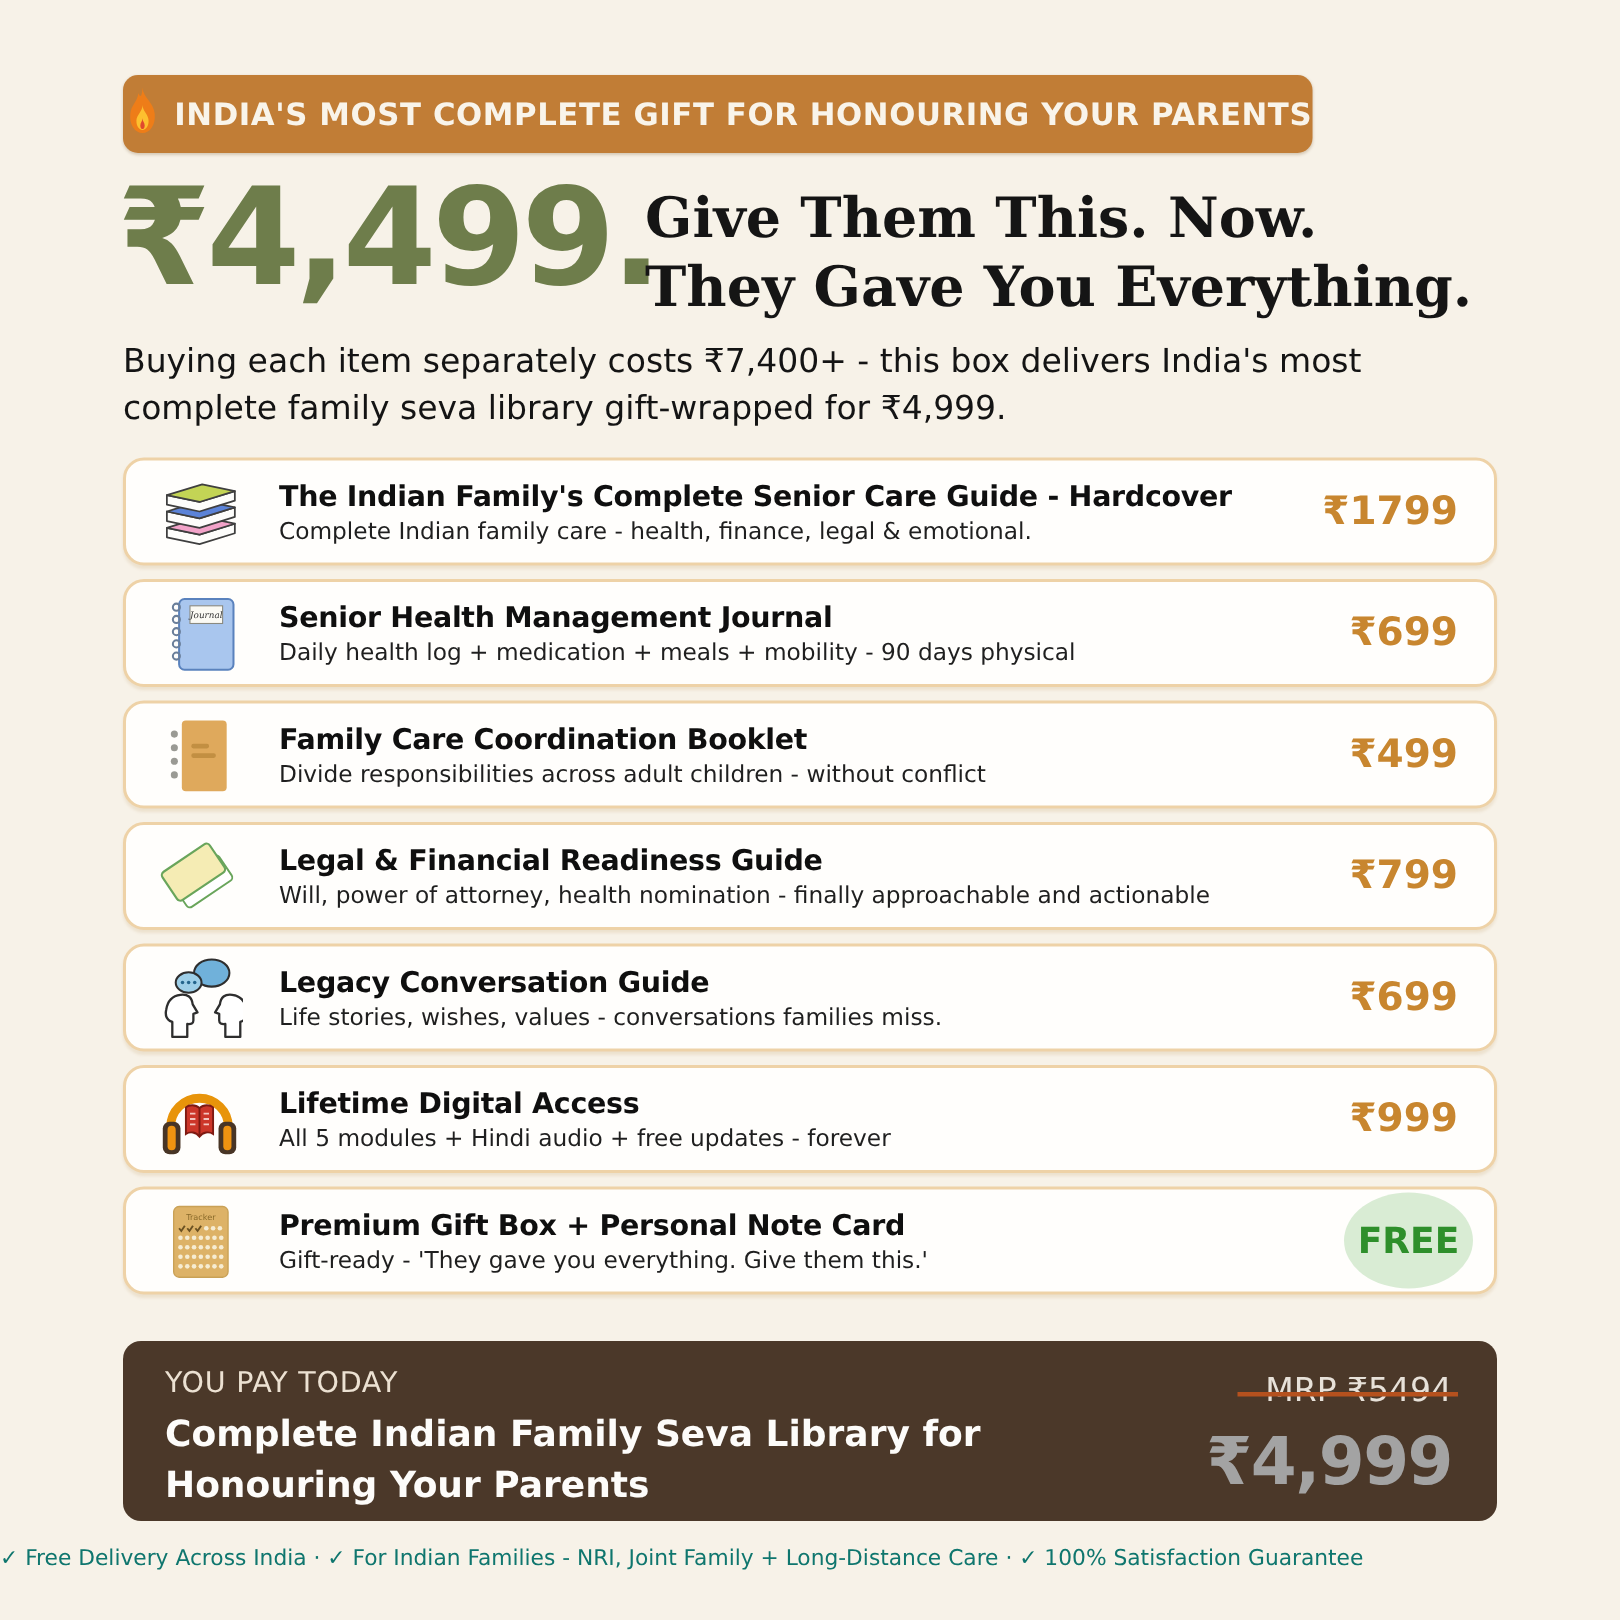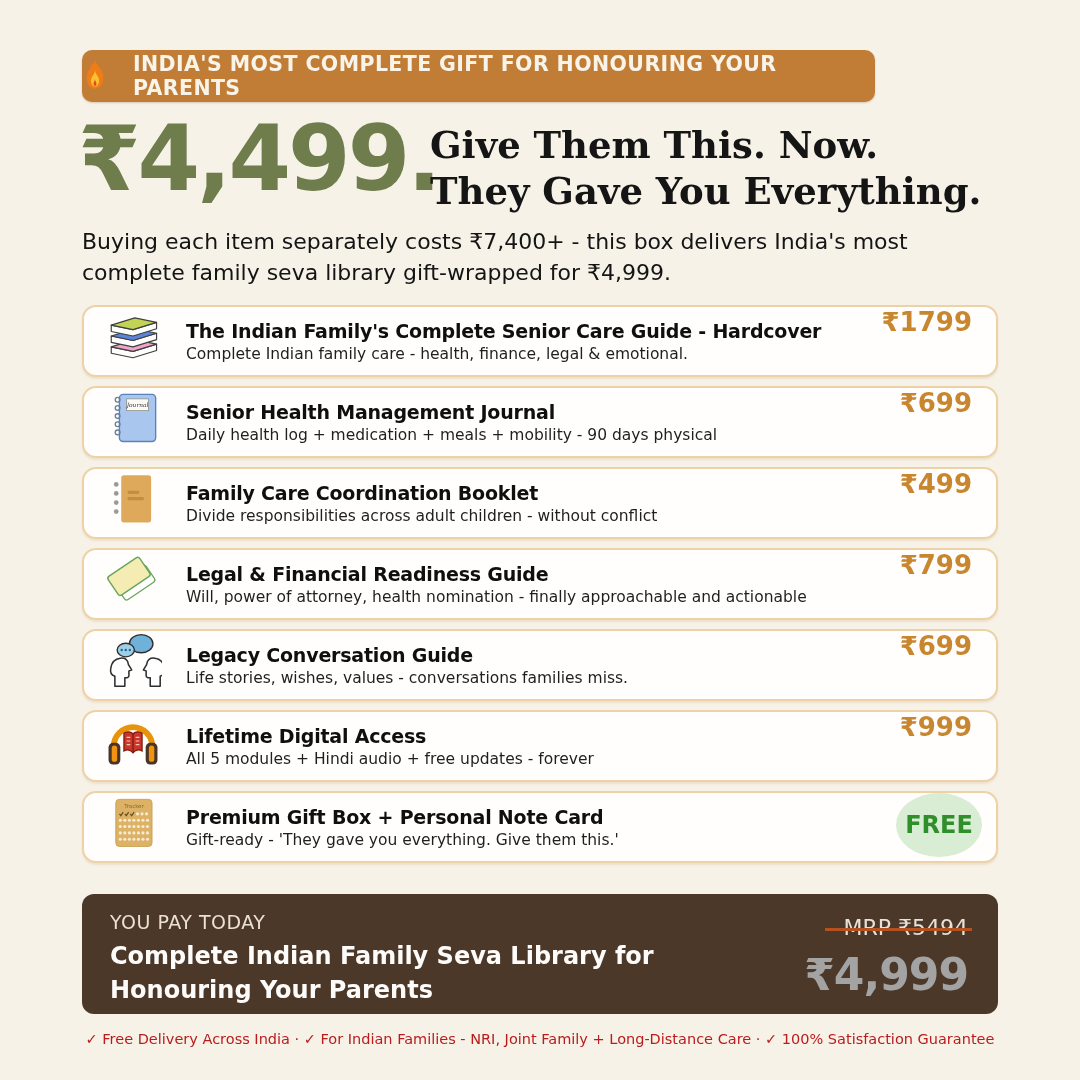--- a/index.html
+++ b/index.html
@@ -1,49 +1,49 @@
 <!DOCTYPE html>
 <html><head>
 <meta charset="utf-8">
 <style>
   html,body{margin:0;padding:0;}
   body{width:1080px;height:1080px;background:#f7f2e8;font-family:"DejaVu Sans","Liberation Sans",sans-serif;}
   .page{position:relative;width:1080px;height:1080px;background:#f7f2e8;overflow:hidden;}
 
   .banner{position:absolute;left:82px;top:50px;width:793px;height:52px;background:#c17d36;border-radius:10px;
-          display:flex;align-items:center;justify-content:center;gap:25px;box-shadow:0 1px 2px rgba(120,80,30,.25);}
+          display:flex;align-items:center;justify-content:center;gap:8px;box-shadow:0 1px 2px rgba(120,80,30,.25);}
   .banner-text{color:#f9f4ea;font-weight:700;font-size:20.5px;letter-spacing:.4px;}
 
   .price-big{position:absolute;left:78px;top:114px;font-size:90px;font-weight:700;color:#6e7d4b;letter-spacing:-3px;line-height:1;}
   .headline{position:absolute;left:430px;top:122px;font-family:"DejaVu Serif","Liberation Serif",serif;font-weight:700;
             font-size:37px;line-height:1.25;color:#151515;}
   .intro{position:absolute;left:82px;top:227px;width:916px;font-size:22px;line-height:1.4;color:#141414;}
 
   .cards{position:absolute;left:82px;top:305px;width:916px;display:flex;flex-direction:column;gap:9px;}
   .card{box-sizing:border-box;height:72px;background:#fffefc;border:2px solid #eed2a7;border-radius:14px;
-        display:flex;padding:0 24px 0 20px;box-shadow:0 2px 2px rgba(190,150,90,.18);}
+        display:flex;align-items:center;padding:0 24px 0 20px;box-shadow:0 2px 2px rgba(190,150,90,.18);}
   .card-icon{width:58px;height:58px;flex:0 0 58px;margin-right:24px;display:flex;align-items:center;justify-content:center;}
   .card-text{display:flex;flex-direction:column;justify-content:center;min-width:0;flex:1;}
   .card-title{font-size:19px;font-weight:700;color:#0f0f0f;white-space:nowrap;letter-spacing:-.2px;}
   .card-desc{font-size:15.5px;color:#1f1f1f;margin-top:3px;white-space:nowrap;}
   .card-price{flex:0 0 auto;margin-left:14px;font-size:26px;font-weight:700;color:#c8862f;white-space:nowrap;}
   .free-badge{flex:0 0 auto;margin-left:14px;margin-right:-10px;min-width:86px;height:64px;border-radius:50%;
               background:#d9ecd4;display:flex;align-items:center;justify-content:center;
               color:#2e8f2b;font-weight:700;font-size:24px;}
 
   .summary{position:absolute;left:82px;top:894px;width:916px;height:120px;background:#4b3829;border-radius:12px;
            box-sizing:border-box;display:flex;justify-content:space-between;padding:17px 30px 0 28px;}
   .summary-eyebrow{color:#ece1d2;font-size:19px;letter-spacing:.5px;}
   .summary-title{color:#fdfcfa;font-size:24px;font-weight:700;line-height:1.4;margin-top:7px;max-width:655px;}
   .summary-right{text-align:right;padding-top:4px;}
   .mrp{position:relative;display:inline-block;color:#e7e1d9;font-size:22px;}
   .mrp::after{content:"";position:absolute;left:-18px;right:-4px;top:13px;height:3px;background:#b5511e;}
   .summary-price{color:#a3a3a3;font-size:44px;font-weight:700;margin-top:9px;letter-spacing:-1px;}
 
-  .footer{position:absolute;left:0;top:1031px;width:100%;text-align:center;font-size:14.5px;color:#b91c1c;}
+  .footer{position:absolute;left:0;top:1031px;width:100%;font-size:14.5px;color:#0f766e;}
 </style>
 </head>
 <body>
 
 <div class="page">
 
   <div class="banner">
     <span>
       <svg width="26" height="34" viewBox="0 0 32 40">
         <path d="M16 1 C16.5 9 25 13 26 22 C27 31.5 22 38 16 38 C10 38 5 31.5 6 22 C6.8 15 12 12.5 12.5 5.5 C14 8.5 15.5 9.5 16 1 Z" fill="#ee7d18"></path>

